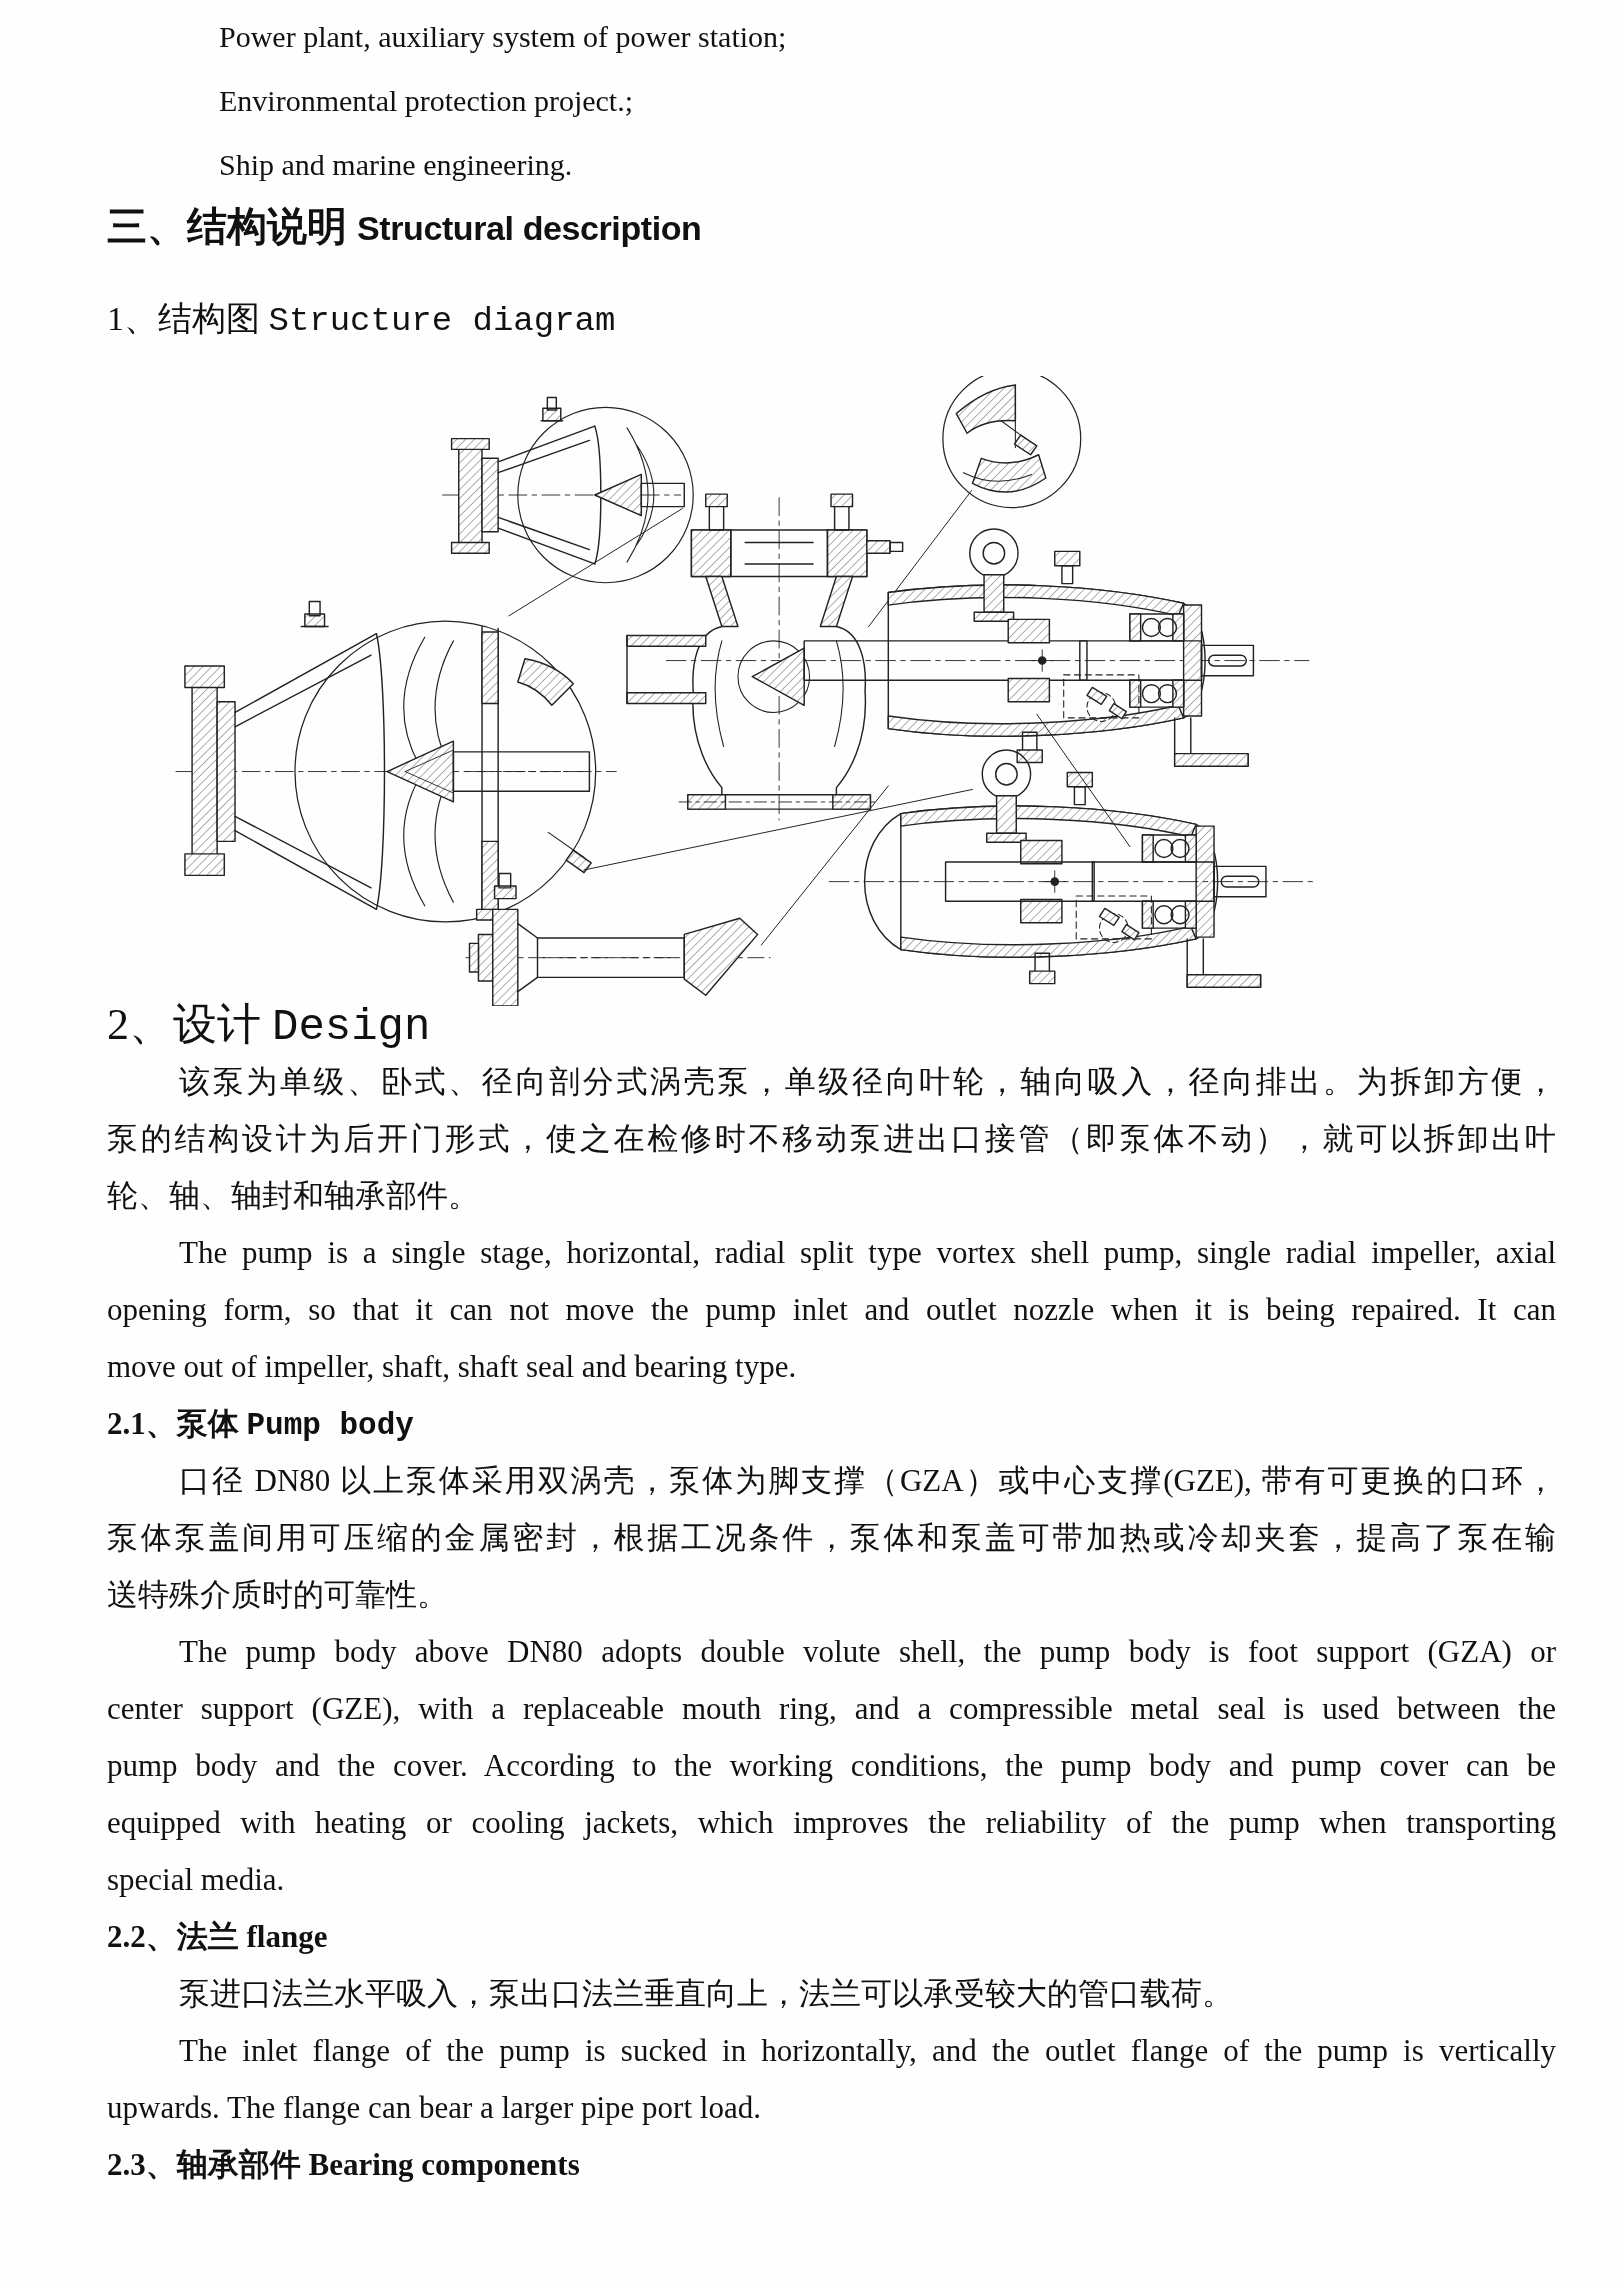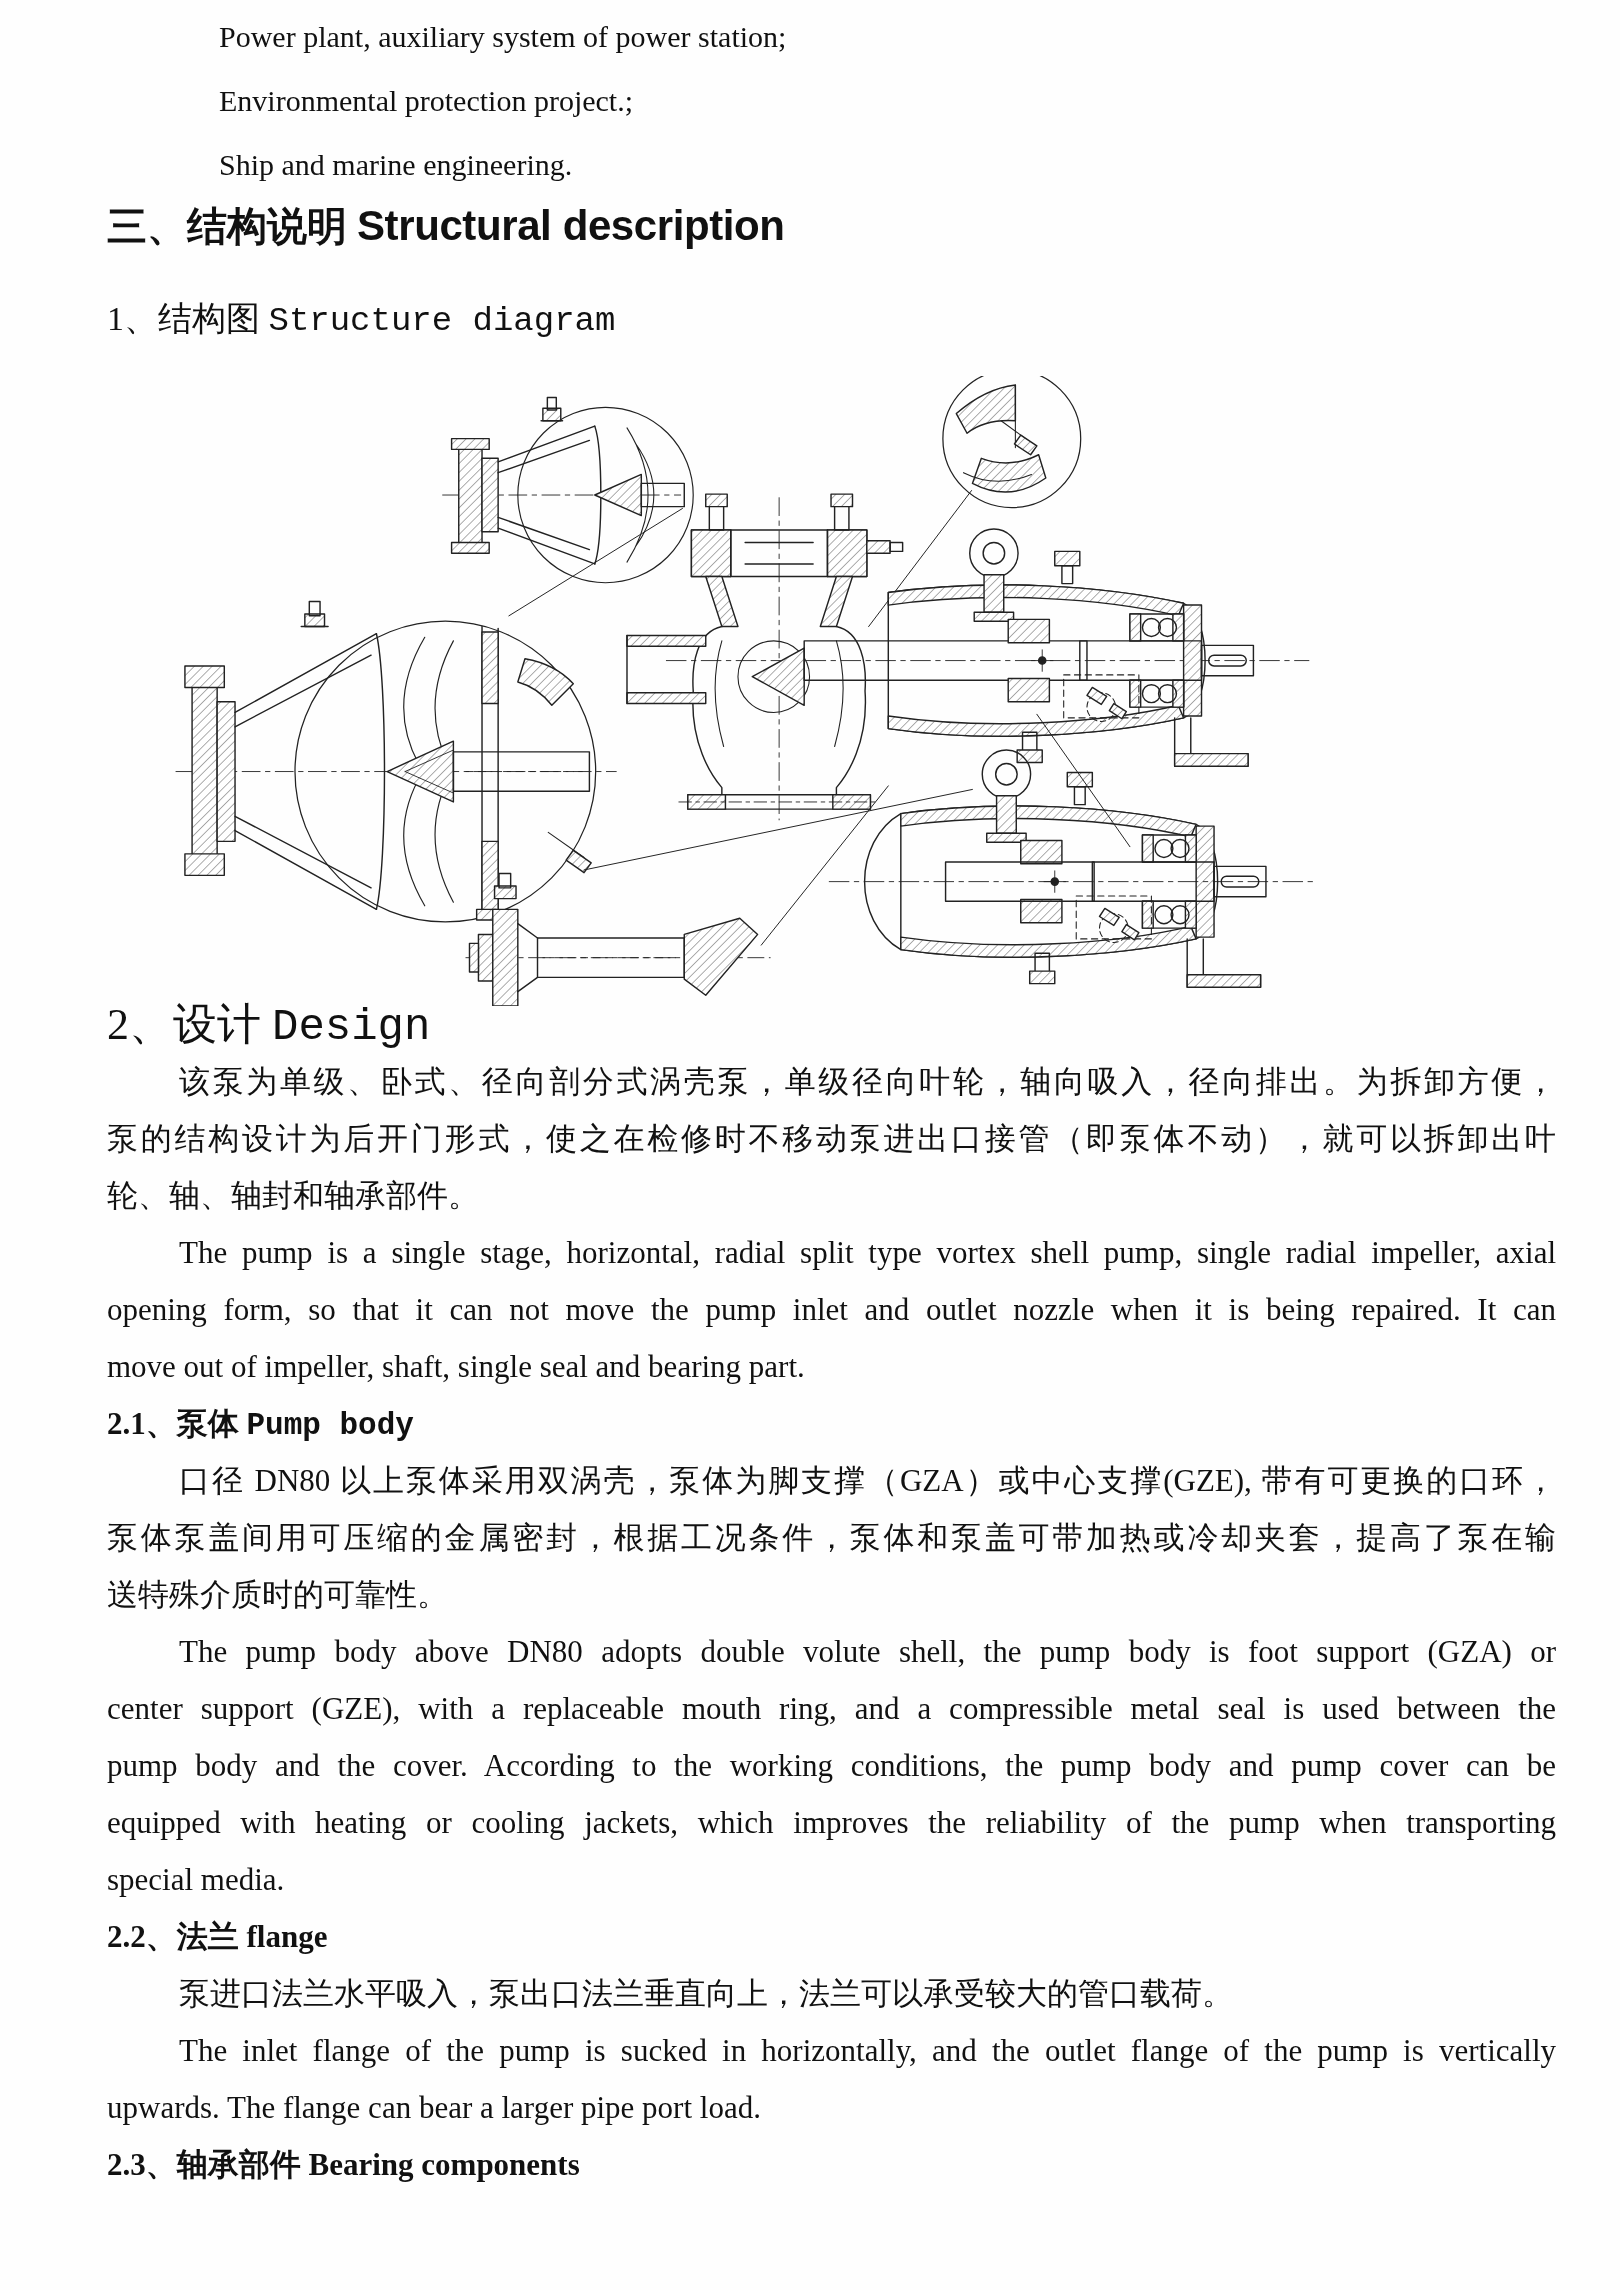--- a/index.html
+++ b/index.html
@@ -4,21 +4,21 @@
 <style>
   html,body{margin:0;padding:0;background:#e8e8e8;}
   .page{position:relative;width:1620px;height:2291px;background:#fefefe;overflow:hidden;
         font-family:"Liberation Serif","DejaVu Serif",serif;color:#111;padding-left:17px;}
   
   .intro{position:absolute;top:5.4px;left:219px;font-size:30px;line-height:64px;}
   .intro div{white-space:nowrap;}
   
   .h1{position:absolute;top:199px;left:107px;font-size:40px;white-space:nowrap;}
   .h1 .zh{font-weight:700;}
-  .h1 .en{font-family:"Liberation Sans","DejaVu Sans",sans-serif;font-weight:700;font-size:42px;letter-spacing:-0.4px;}
+  .h1 .en{font-family:"Liberation Sans","DejaVu Sans",sans-serif;font-weight:700;font-size:34px;letter-spacing:-0.4px;}
   
   .h2m{position:absolute;top:296px;left:107px;font-size:34px;white-space:nowrap;}
   .h2m .en,.flow .hm .en{font-family:"Liberation Mono","DejaVu Sans Mono",monospace;}
   
   .diagram{position:absolute;top:376px;left:0;width:1620px;height:630px;}
   
   .flow{position:absolute;top:996px;left:107px;width:1449px;font-size:31px;}
   .flow>div{line-height:57px;height:57px;overflow:visible;}
   .jl{text-align:justify;text-align-last:justify;}
   .jl.last{text-align-last:left;}
@@ -218,21 +218,21 @@
       <span class="zh">2、设计</span>
       <span class="en">Design</span>
     </div>
 
     <div class="jl ind">该泵为单级、卧式、径向剖分式涡壳泵，单级径向叶轮，轴向吸入，径向排出。为拆卸方便，</div>
     <div class="jl">泵的结构设计为后开门形式，使之在检修时不移动泵进出口接管（即泵体不动），就可以拆卸出叶</div>
     <div class="jl last">轮、轴、轴封和轴承部件。</div>
 
     <div class="jl ind">The pump is a single stage, horizontal, radial split type vortex shell pump, single radial impeller, axial</div>
     <div class="jl">opening form, so that it can not move the pump inlet and outlet nozzle when it is being repaired. It can</div>
-    <div class="jl last">move out of impeller, shaft, single seal and bearing part.</div>
+    <div class="jl last">move out of impeller, shaft, shaft seal and bearing type.</div>
 
     <div class="hs">
       <span class="zh">2.1、泵体</span>
       <span class="en mono">Pump body</span>
     </div>
 
     <div class="jl ind">口径 DN80 以上泵体采用双涡壳，泵体为脚支撑（GZA）或中心支撑(GZE), 带有可更换的口环，</div>
     <div class="jl">泵体泵盖间用可压缩的金属密封，根据工况条件，泵体和泵盖可带加热或冷却夹套，提高了泵在输</div>
     <div class="jl last">送特殊介质时的可靠性。</div>
 

